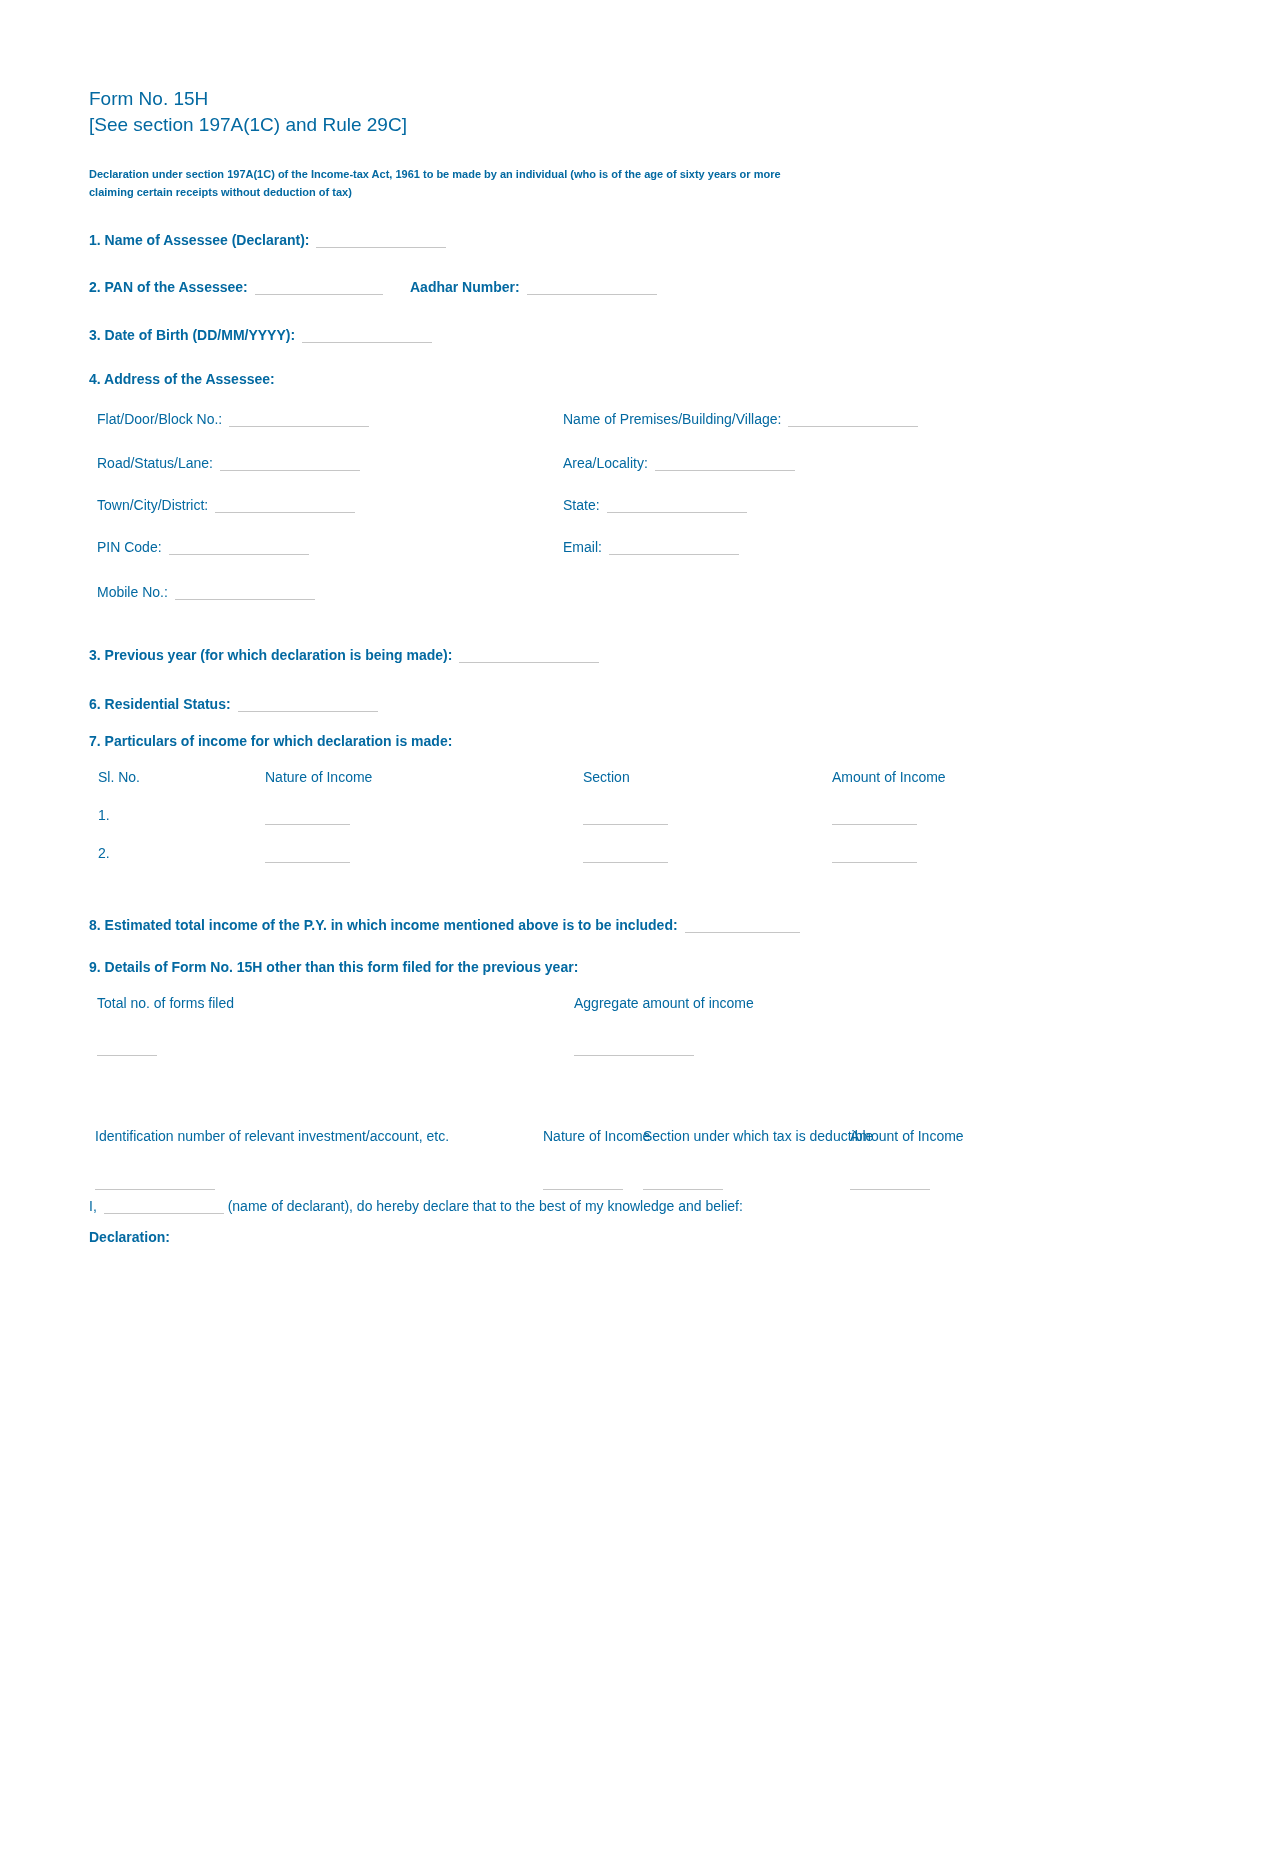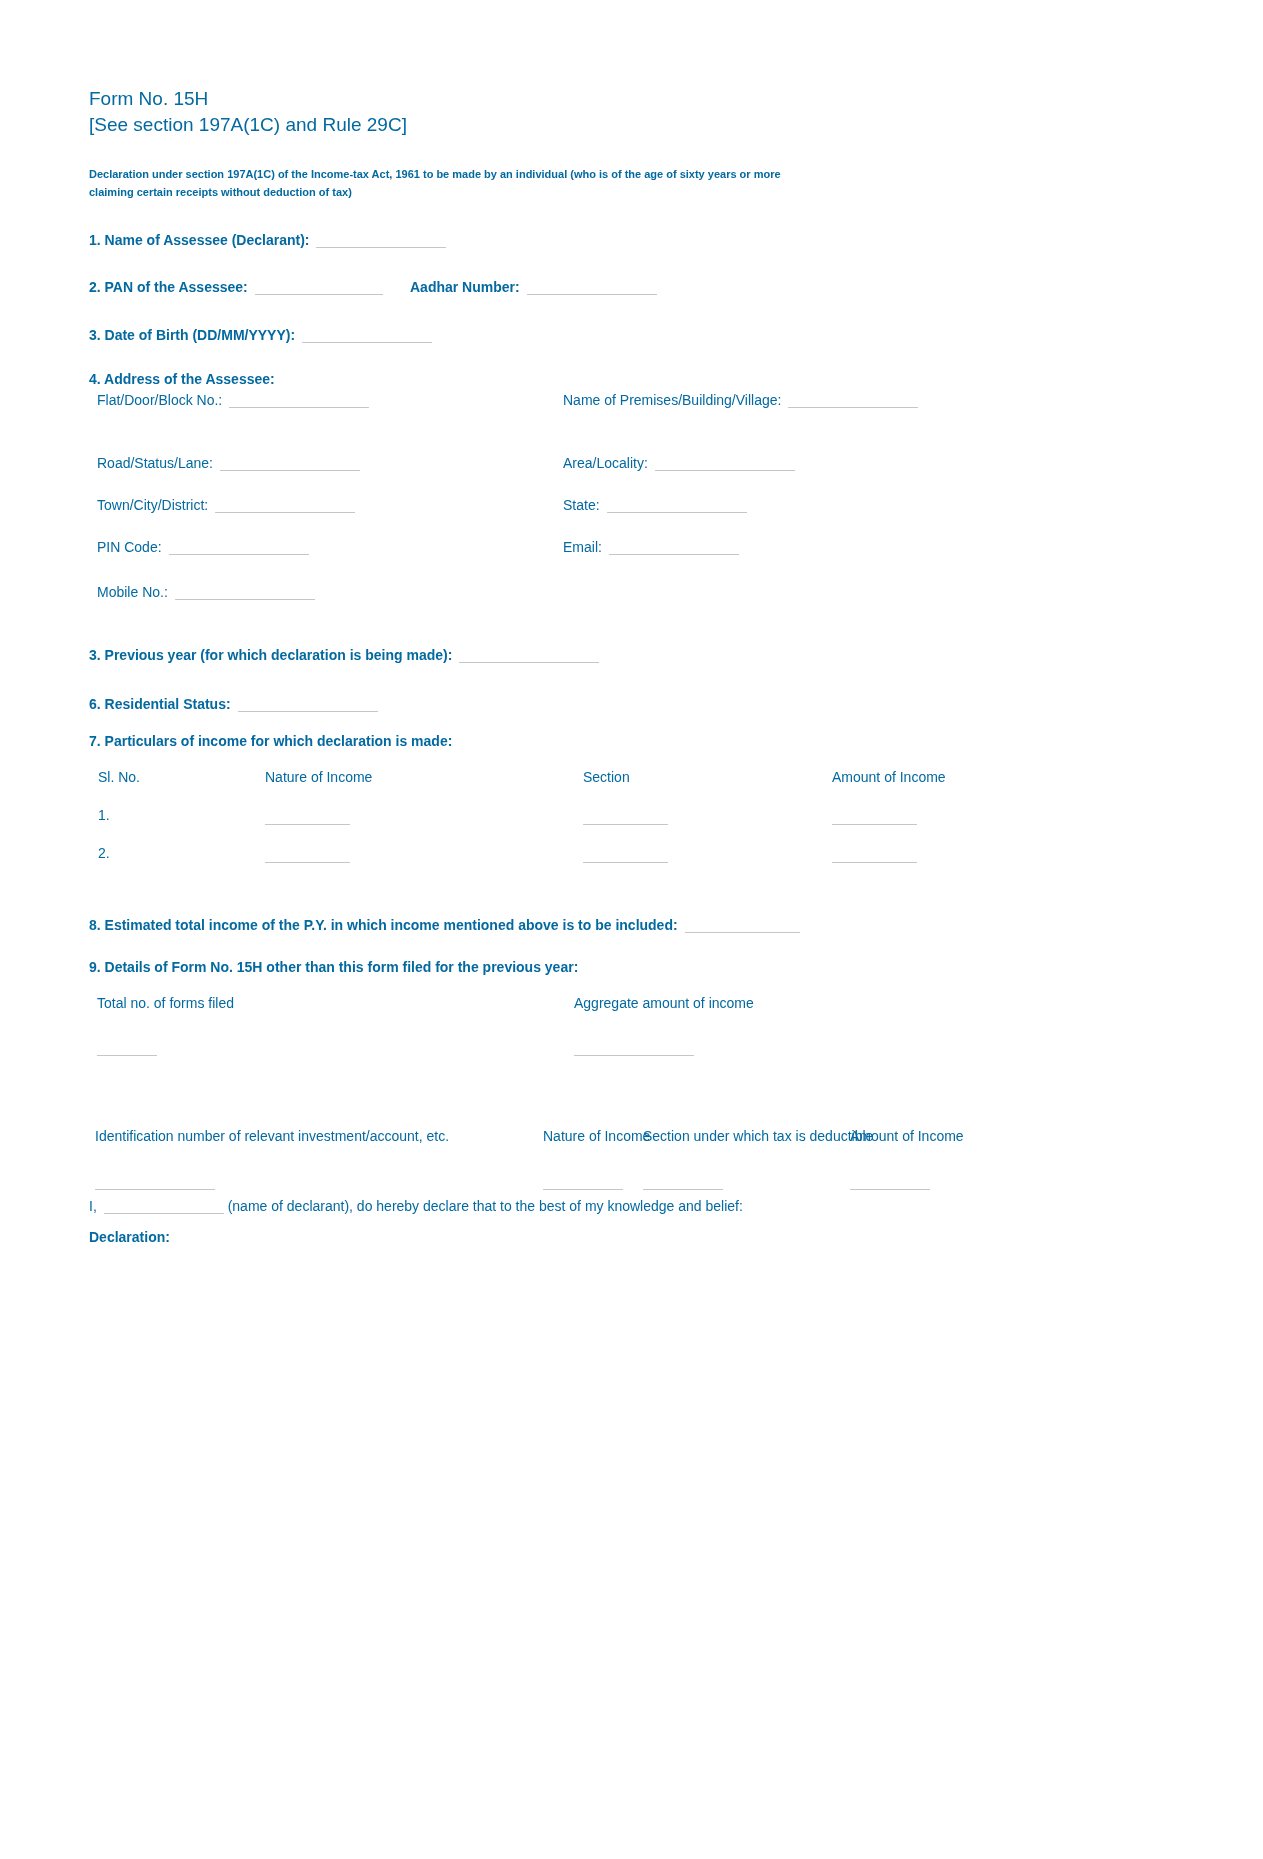--- a/index.html
+++ b/index.html
@@ -73,21 +73,21 @@
   <div class="row" style="top:325px">
     <span class="cell" style="left:89px">
       <span class="b">3. Date of Birth (DD/MM/YYYY):</span><span class="blank w130"></span>
     </span>
   </div>
 
   <div class="row" style="top:371px">
     <span class="cell b" style="left:89px">4. Address of the Assessee:</span>
   </div>
 
-  <div class="row" style="top:390px">
+  <div class="row" style="top:409px">
     <span class="cell" style="left:97px">
       <span>Flat/Door/Block No.:</span><span class="blank w140"></span>
     </span>
     <span class="cell" style="left:563px">
       <span>Name of Premises/Building/Village:</span><span class="blank w130"></span>
     </span>
   </div>
 
   <div class="row" style="top:453px">
     <span class="cell" style="left:97px">

